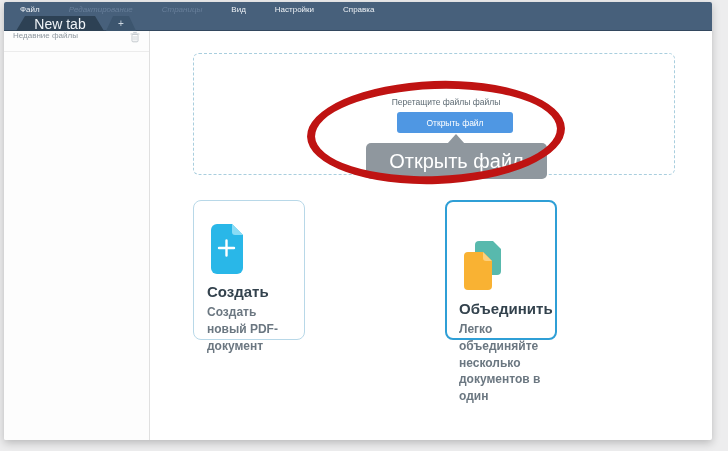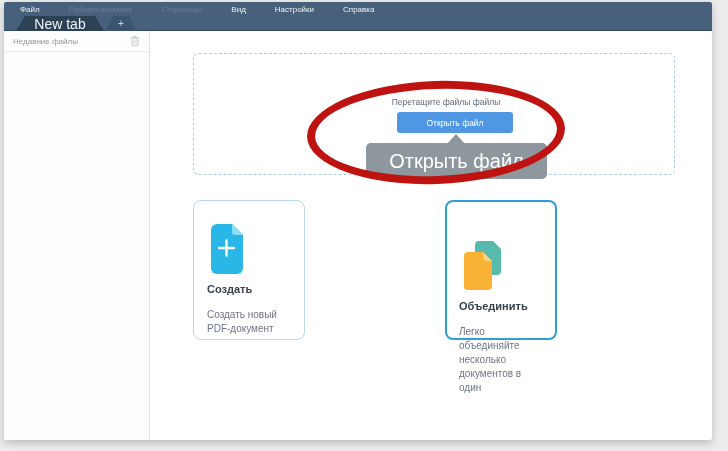--- a/index.html
+++ b/index.html
@@ -39,21 +39,21 @@
     background:#3c556e; color:#cfd9e2; font-size:10px; line-height:13px;
     display:flex; align-items:center; justify-content:center;
     clip-path:polygon(7px 0, 23px 0, 30px 15px, 0 15px);
   }
   
   .sidebar {
     position:absolute; left:0; top:29px; width:146px; bottom:0;
     background:#fdfdfd; border-right:1px solid #e0e0e0;
   }
   .sidebar-header {
-    height:21px; display:flex; align-items:center;
+    height:21px; display:flex; 
     padding:0 9px; border-bottom:1px solid #ececec;gap:31px;
   }
   .sidebar-header-label { flex:1; font-size:8px; color:#8d969e; }
   
   .dropzone {
     position:absolute; left:189px; top:51px; width:482px; height:122px;
     border:1px dashed #a9cede; border-radius:6px;
   }
   .dropzone-hint {
     position:absolute; top:43px; left:0; right:0; text-align:center;
@@ -82,22 +82,22 @@
   
   .card {
     position:absolute; top:198px; width:112px; height:140px;
     background:#fff; border:1px solid #b8d8e8; border-radius:8px;
     padding:22px 13px 0; cursor:pointer;
   }
   .card.highlighted { border:2px solid #2f9fd6; padding:38px 12px 0; }
   .card-1 { left:189px; } .card-2 { left:315px; }
   .card-3 { left:441px; } .card-4 { left:567px; }
   .card-icon { display:block; height:52px; margin-bottom:8px; }
-  .card-title { font-size:11px; font-weight:bold; color:#33424d; margin-bottom:13px; }
-  .card-desc { font-size:10px; color:#6b7781; line-height:1.4; }
+  .card-title { font-size:15px; font-weight:bold; color:#33424d; margin-bottom:4px; }
+  .card-desc { font-size:12px; color:#6b7781; line-height:1.4;font-weight:bold; }
 </style>
 </head>
 <body>
 
 <div class="window">
 
   <div class="menubar">
     <span class="menu-item">Файл</span>
     <span class="menu-item muted">Редактирование</span>
     <span class="menu-item muted">Страницы</span>

